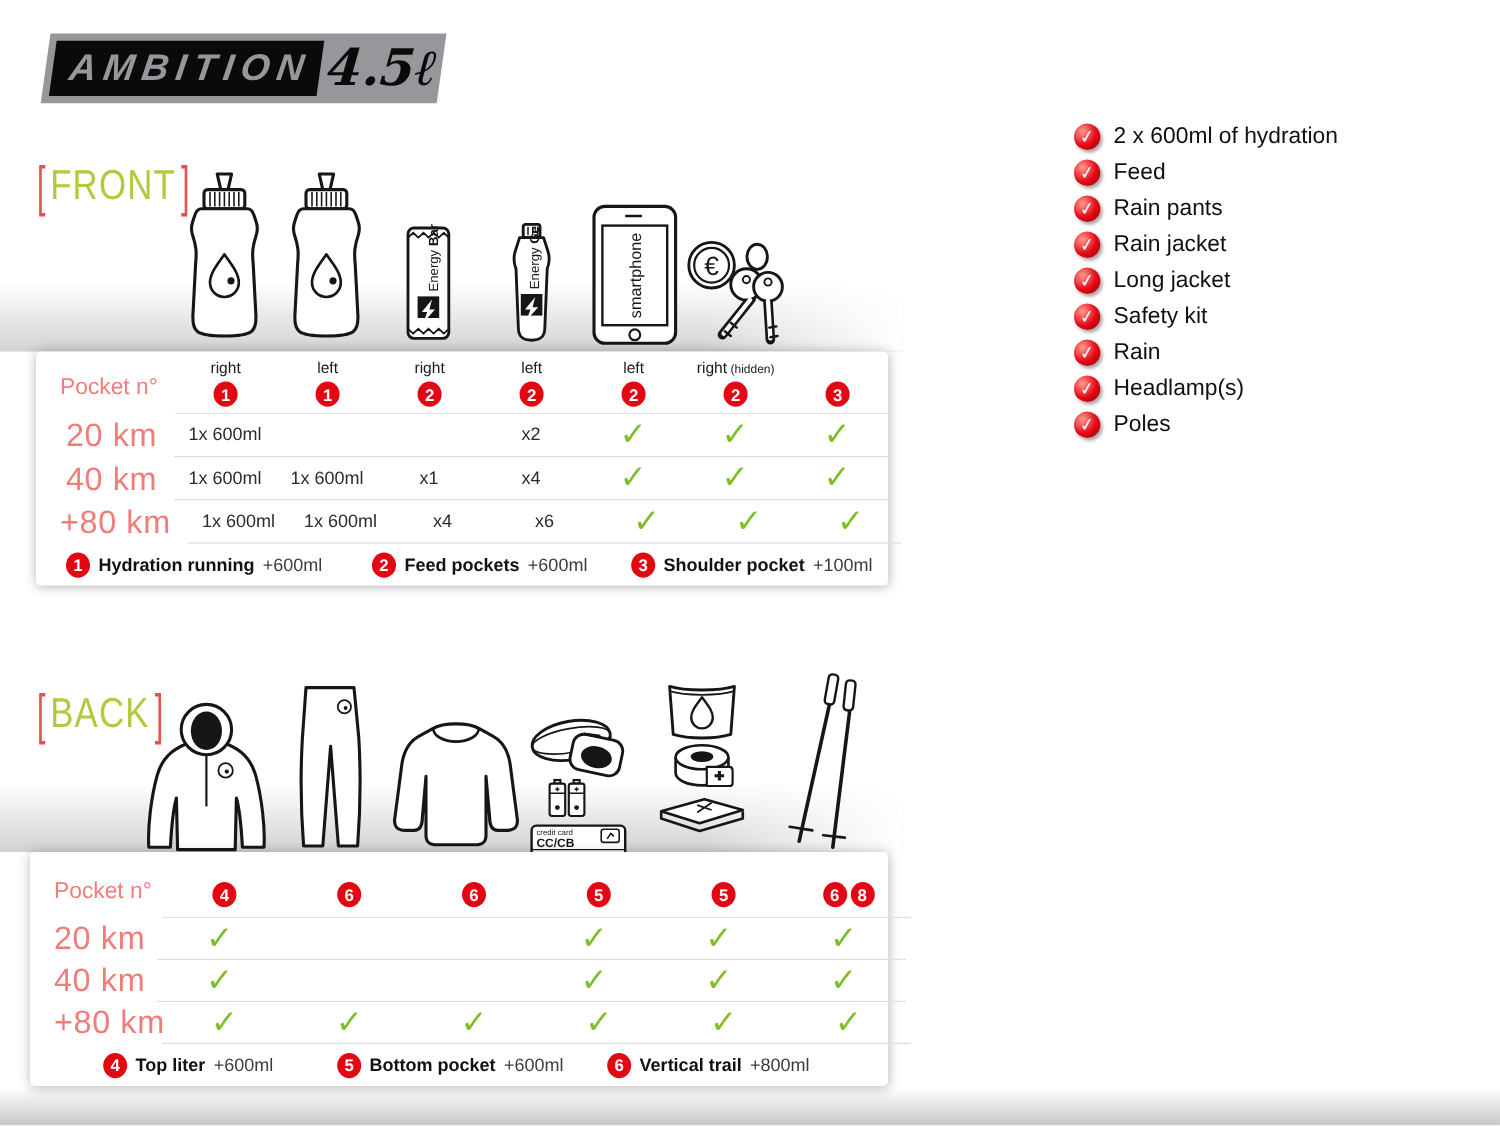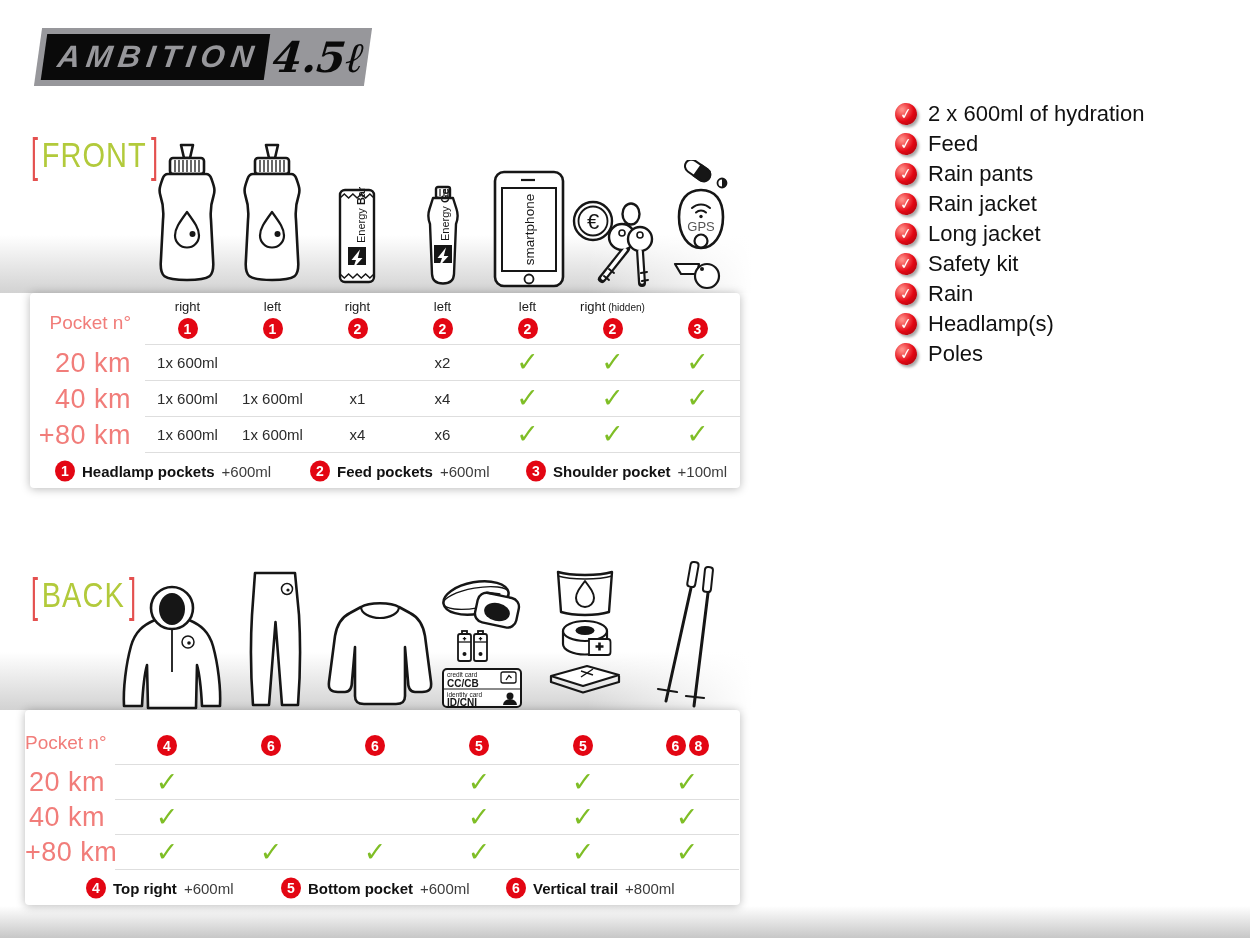--- a/index.html
+++ b/index.html
@@ -19,21 +19,21 @@
   .title{position:absolute;left:528px;top:37px;font-size:21px;color:#111;white-space:nowrap;}
   .title .bold{font-weight:bold;}
 
   
   .checklist{position:absolute;left:895px;top:99px;}
   .cl-item{display:flex;align-items:center;height:30px;gap:11px;}
   .cl-badge{width:22px;height:22px;border-radius:50%;flex:0 0 22px;
         background:radial-gradient(circle at 35% 28%,#ff8a84 6%,#e3131b 55%,#8e0b10 100%);
         color:#fff;font-size:15px;font-weight:bold;display:flex;align-items:center;justify-content:center;
         box-shadow:1.5px 2.5px 3px rgba(0,0,0,.35);transform:rotate(-8deg);}
-  .cl-text{font-size:22px;color:#111;white-space:nowrap;}
+  .cl-text{font-size:19px;color:#111;white-space:nowrap;}
 
   
   .section-label{position:absolute;display:flex;align-items:center;font-weight:300;line-height:1;}
   .bracket{color:#e4504f;font-size:46px;font-weight:200;transform:scaleX(.55);}
   .section-text{color:#b2ca3b;font-size:29px;letter-spacing:1px;transform:scaleY(1.2);margin:0 1px;}
   #front-label{left:28px;top:132px;}
   #back-label{left:28px;top:572px;}
 
   
   .icon-band{position:absolute;left:0;width:752px;height:58px;
@@ -48,21 +48,21 @@
   .icon{position:absolute;}
   .icon svg text{font-family:"Liberation Sans","DejaVu Sans",sans-serif;}
 
   
   .table-card{position:absolute;background:#fff;border-radius:4px;
         box-shadow:0 1px 10px rgba(0,0,0,.28);box-sizing:border-box;}
   #front-table{left:30px;top:293px;width:710px;height:195px;}
   #back-table{left:25px;top:710px;width:715px;height:195px;}
 
   .t-row{display:flex;align-items:center;}
-  .t-rowlabel{box-sizing:border-box;text-align:right;color:#f17d7a;white-space:nowrap;}
+  .t-rowlabel{box-sizing:border-box;text-align:right;color:#f17d7a;white-space:nowrap;margin-left:20px;}
   .front .t-rowlabel{width:115px;padding-right:14px;}
   .back  .t-rowlabel{width:90px;padding-right:10px;}
   .t-data .t-rowlabel{font-size:27px;font-weight:300;letter-spacing:.5px;}
   .corner{font-size:19px;font-weight:400;}
   .t-cells{display:flex;align-self:stretch;align-items:center;border-bottom:1px solid #dedede;}
   .front .t-head{height:52px;} .front .t-data{height:36px;}
   .back  .t-head{height:55px;} .back  .t-data{height:35px;}
   .t-head{align-items:flex-end;}
   .t-head .t-rowlabel{padding-bottom:11px;}
   .t-head .t-cells{align-items:flex-end;padding-bottom:5px;box-sizing:border-box;}
@@ -238,43 +238,20 @@
       <path d="M55,60 L33,88 M70,61 L72,92" stroke="#fff" stroke-width="3.6" stroke-linecap="round"></path>
       <g stroke="#161616" stroke-width="2" stroke-linecap="round" fill="none">
         <path d="M34,86 l5,4 M39,79 l5,4"></path>
           <path d="M72,91 l6,-1 M71,83 l6,-1"></path>
       </g>
       <text x="23" y="39" text-anchor="middle" font-size="22" fill="#161616">€</text>
       <circle cx="52" cy="43" r="3" fill="#fff" stroke="#161616" stroke-width="1.6"></circle>
       <circle cx="70" cy="45" r="3" fill="#fff" stroke="#161616" stroke-width="1.6"></circle>
     </svg>
   </div>
-  <div class="icon" style="left:669px;top:160px">
-    <svg width="64" height="130" viewBox="0 0 64 130">
-      <g transform="rotate(35 30 12)" stroke="#161616" stroke-width="2" fill="#fff">
-        <rect x="14" y="5" width="28" height="13" rx="6.5"></rect>
-        <path d="M28,5 h7.5 a6.5,6.5 0 0 1 0,13 h-7.5 z" fill="#161616"></path>
-      </g>
-      <circle cx="53" cy="23" r="4.5" stroke="#161616" stroke-width="1.8" fill="#fff"></circle>
-      <path d="M53,18.5 a4.5,4.5 0 0 1 0,9 z" fill="#161616"></path>
-      <path d="M10,57 c0,-17 8,-27 22,-27 s22,10 22,27 c0,18 -9,31 -22,31 s-22,-13 -22,-31 z" stroke="#161616" stroke-width="2.6" fill="#fff"></path>
-      <g stroke="#161616" stroke-width="2" fill="none" stroke-linecap="round">
-        <path d="M23,48 a13,13 0 0 1 18,0"></path>
-          <path d="M27,52.5 a7.5,7.5 0 0 1 10,0"></path>
-      </g>
-      <circle cx="32" cy="56.5" r="1.7" fill="#161616"></circle>
-      <text x="32" y="71" text-anchor="middle" font-size="13" fill="#555">GPS</text>
-      <circle cx="32" cy="81" r="6.5" stroke="#161616" stroke-width="2.2" fill="#fff"></circle>
-      <g stroke="#161616" stroke-width="2.2" fill="#fff" stroke-linejoin="round">
-        <path d="M6,104 h24 l-2,10 h-16 z"></path>
-        <circle cx="38" cy="116" r="12"></circle>
-      </g>
-      <circle cx="33" cy="109" r="2" fill="#161616"></circle>
-    </svg>
-  </div>
 
   <div class="table-card front" id="front-table">
       <div class="t-row t-head">
         <div class="t-rowlabel corner" style="color: rgb(241, 125, 122);">Pocket n°</div>
         <div class="t-cells">
           <div class="t-col">
             <div class="pos">right</div>
             <div class="badges">
               <div class="badge" style="background: rgb(227, 6, 19);">1</div>
             </div>
@@ -387,21 +364,21 @@
             <div class="cellcheck" style="color: rgb(127, 190, 38);">✓</div>
           </div>
           <div class="t-col t-cell">
             <div class="cellcheck" style="color: rgb(127, 190, 38);">✓</div>
           </div>
         </div>
       </div>
       <div class="t-legend">
         <div class="leg-item leg-1">
           <div class="badge" style="background: rgb(227, 6, 19);">1</div>
-          <div class="leg-label">Headlamp pockets</div>
+          <div class="leg-label">Hydration running</div>
           <div class="leg-vol">+600ml</div>
         </div>
         <div class="leg-item leg-2">
           <div class="badge" style="background: rgb(227, 6, 19);">2</div>
           <div class="leg-label">Feed pockets</div>
           <div class="leg-vol">+600ml</div>
         </div>
         <div class="leg-item leg-3">
           <div class="badge" style="background: rgb(227, 6, 19);">3</div>
           <div class="leg-label">Shoulder pocket</div>
@@ -432,21 +409,21 @@
       <circle cx="55" cy="21" r="5.5" stroke="#161616" stroke-width="1.5" fill="#fff"></circle>
       <circle cx="56" cy="22" r="1.6" fill="#161616"></circle>
     </svg>
   </div>
   <div class="icon" style="left:318px;top:598px">
     <svg width="124" height="112" viewBox="0 0 124 112">
       <path d="M43,9 c8,-5 30,-5 38,0 l11,6 c8,4 13,11 15,23 l6,46 c1,7 -2,10 -9,10 h-7 c-5,0 -7,-4 -7,-11 l-3,-34 v49 c0,6 -3,8 -9,8 h-32 c-6,0 -9,-2 -9,-8 v-49 l-3,34 c0,7 -2,11 -7,11 h-7 c-7,0 -10,-3 -9,-10 l6,-46 c2,-12 7,-19 15,-23 z" stroke="#161616" stroke-width="2.6" fill="#fff" stroke-linejoin="round"></path>
       <path d="M43,9 a19,11 0 0 0 38,0" stroke="#161616" stroke-width="2.2" fill="none"></path>
     </svg>
   </div>
-  <div class="icon" style="left:436px;top:570px">
+  <div class="icon" style="left:436px;top:589px">
     <svg width="92" height="140" viewBox="0 0 92 140">
       <g transform="rotate(-10 40 28)" stroke="#161616" stroke-width="2.4" fill="#fff">
         <ellipse cx="40" cy="28" rx="33" ry="16"></ellipse>
         <ellipse cx="40" cy="28" rx="33" ry="10" stroke-width="1.4" fill="none"></ellipse>
       </g>
       <g transform="rotate(12 60 40)" stroke="#161616" stroke-width="2.4" fill="#fff">
         <rect x="40" y="25" width="42" height="30" rx="9"></rect>
         <line x1="47" y1="25" x2="61" y2="24"></line>
       </g>
       <ellipse cx="61" cy="42" rx="13" ry="9" fill="#161616" transform="rotate(12 61 42)"></ellipse>
@@ -604,21 +581,21 @@
             <div class="cellcheck" style="color: rgb(127, 190, 38);">✓</div>
           </div>
           <div class="t-col t-cell">
             <div class="cellcheck" style="color: rgb(127, 190, 38);">✓</div>
           </div>
         </div>
       </div>
       <div class="t-legend">
         <div class="leg-item leg-1">
           <div class="badge" style="background: rgb(227, 6, 19);">4</div>
-          <div class="leg-label">Top right</div>
+          <div class="leg-label">Top liter</div>
           <div class="leg-vol">+600ml</div>
         </div>
         <div class="leg-item leg-2">
           <div class="badge" style="background: rgb(227, 6, 19);">5</div>
           <div class="leg-label">Bottom pocket</div>
           <div class="leg-vol">+600ml</div>
         </div>
         <div class="leg-item leg-3">
           <div class="badge" style="background: rgb(227, 6, 19);">6</div>
           <div class="leg-label">Vertical trail</div>

